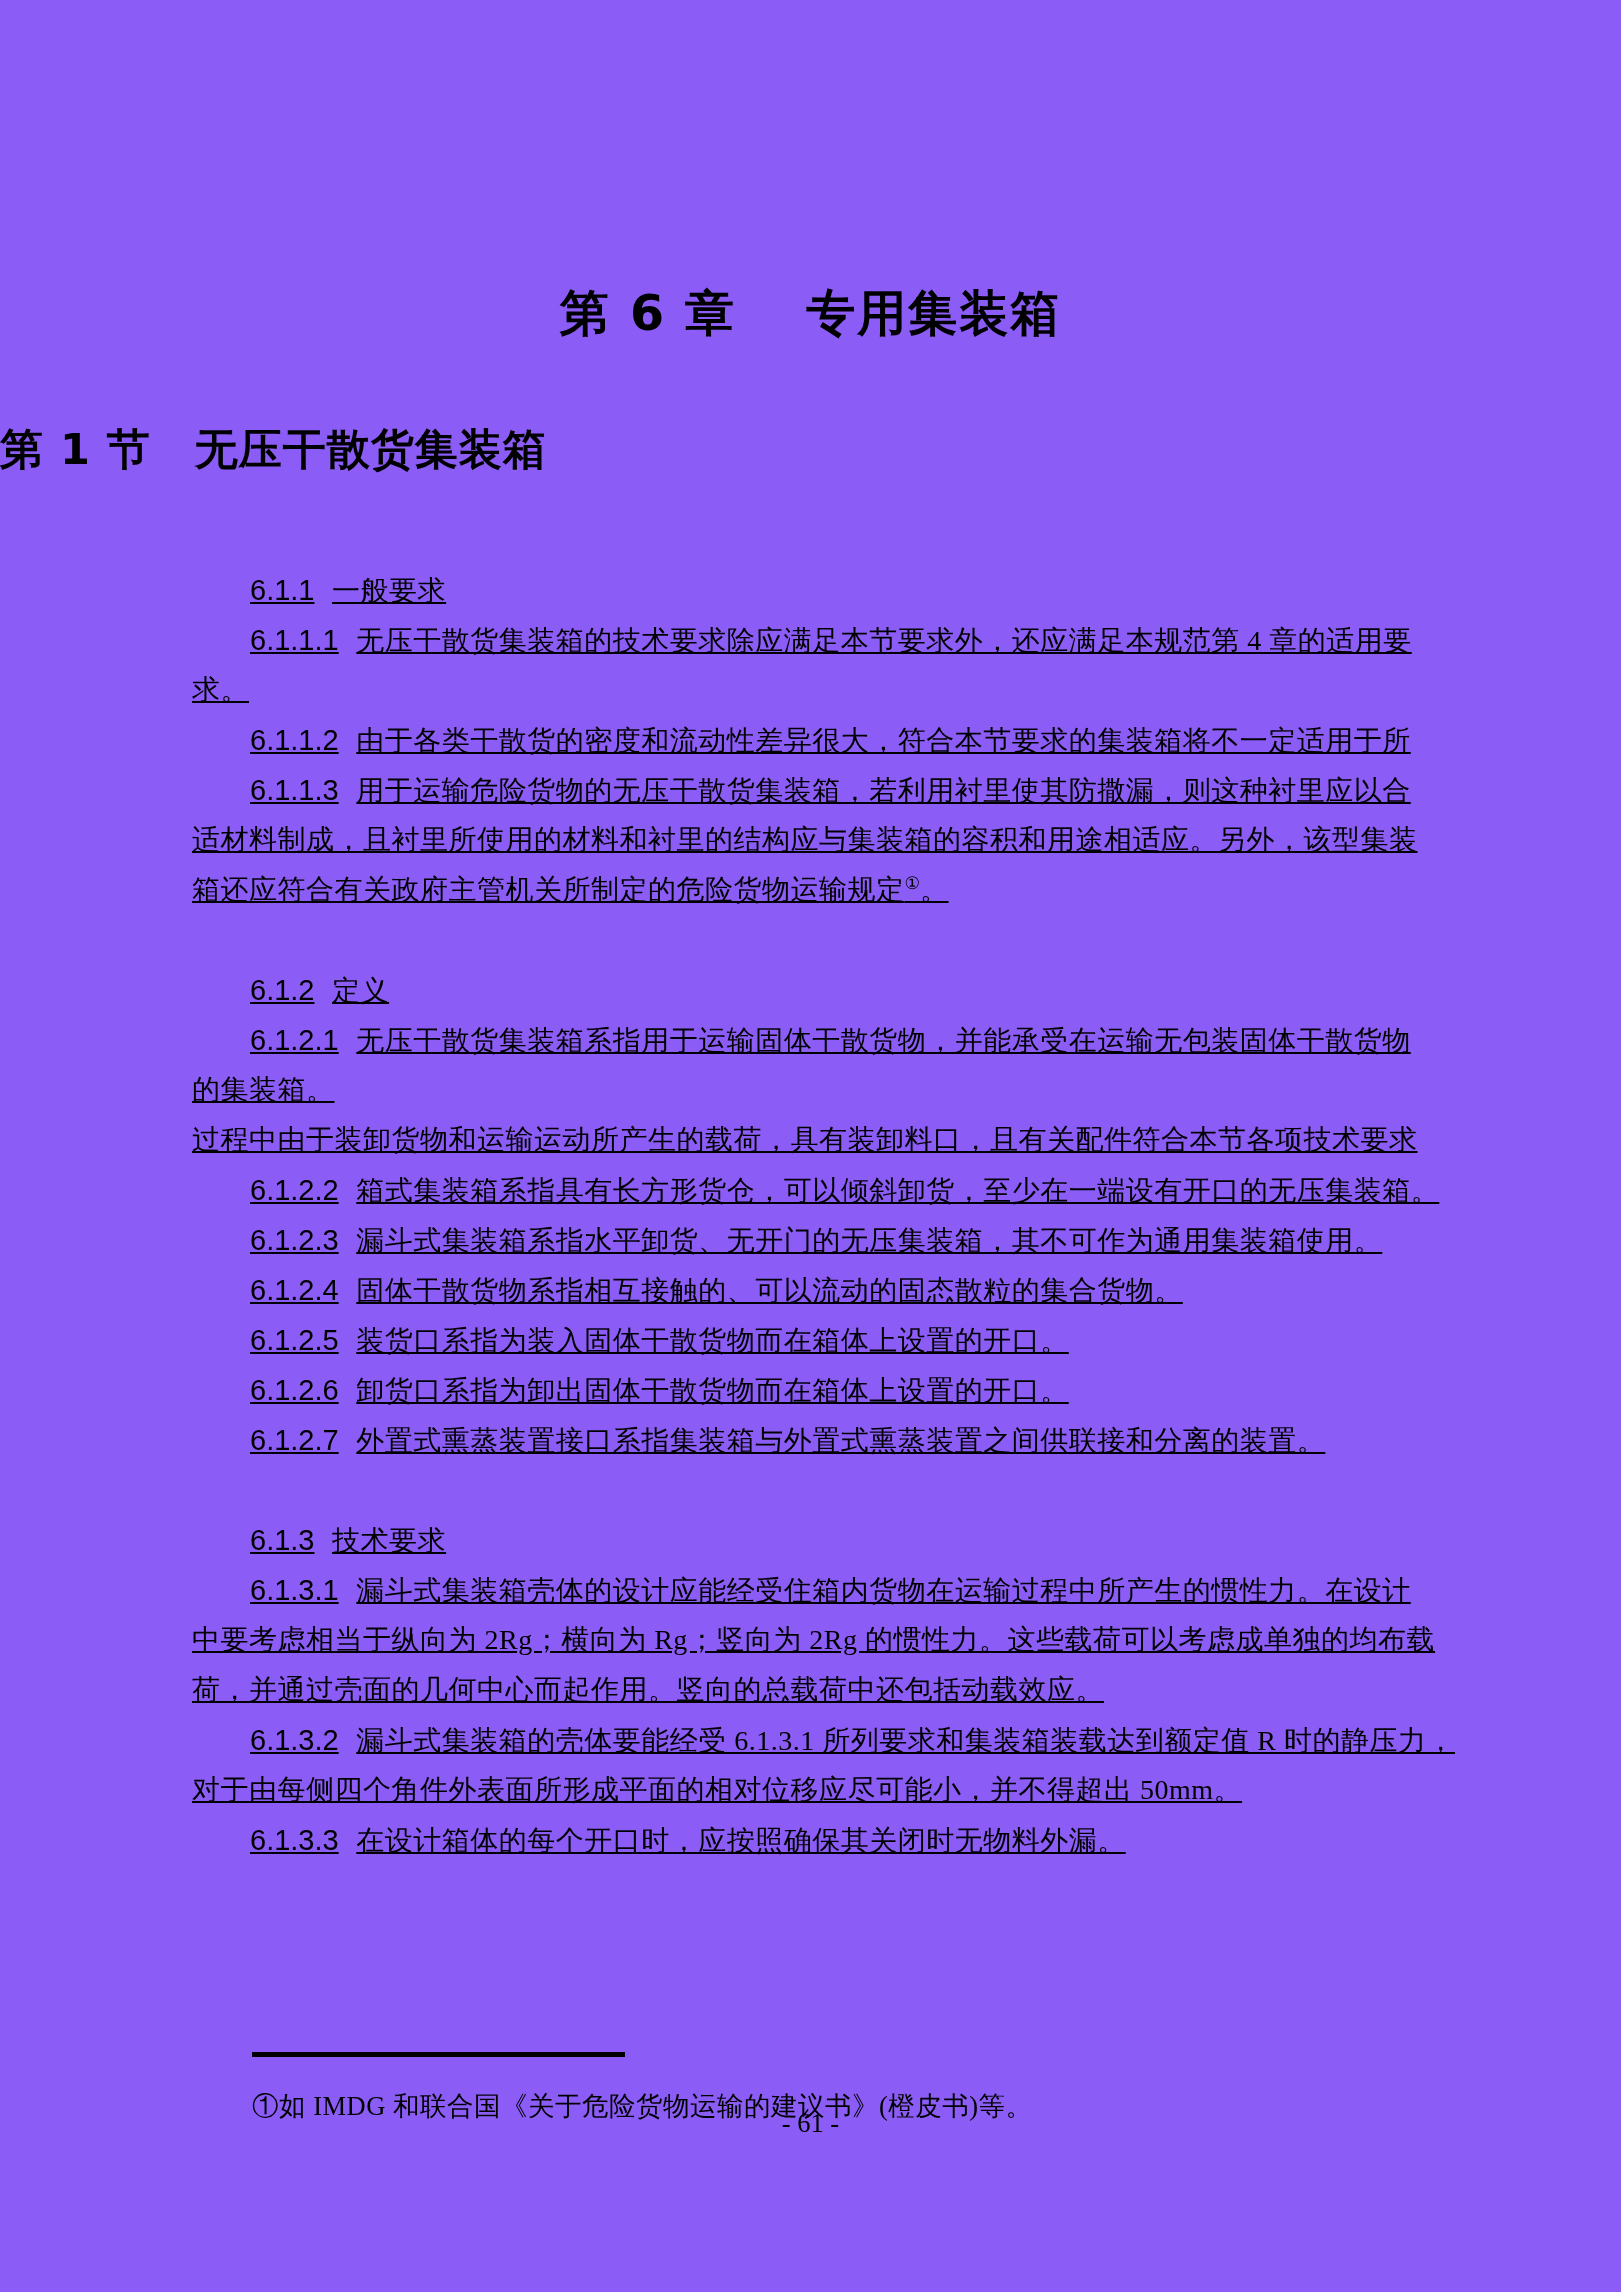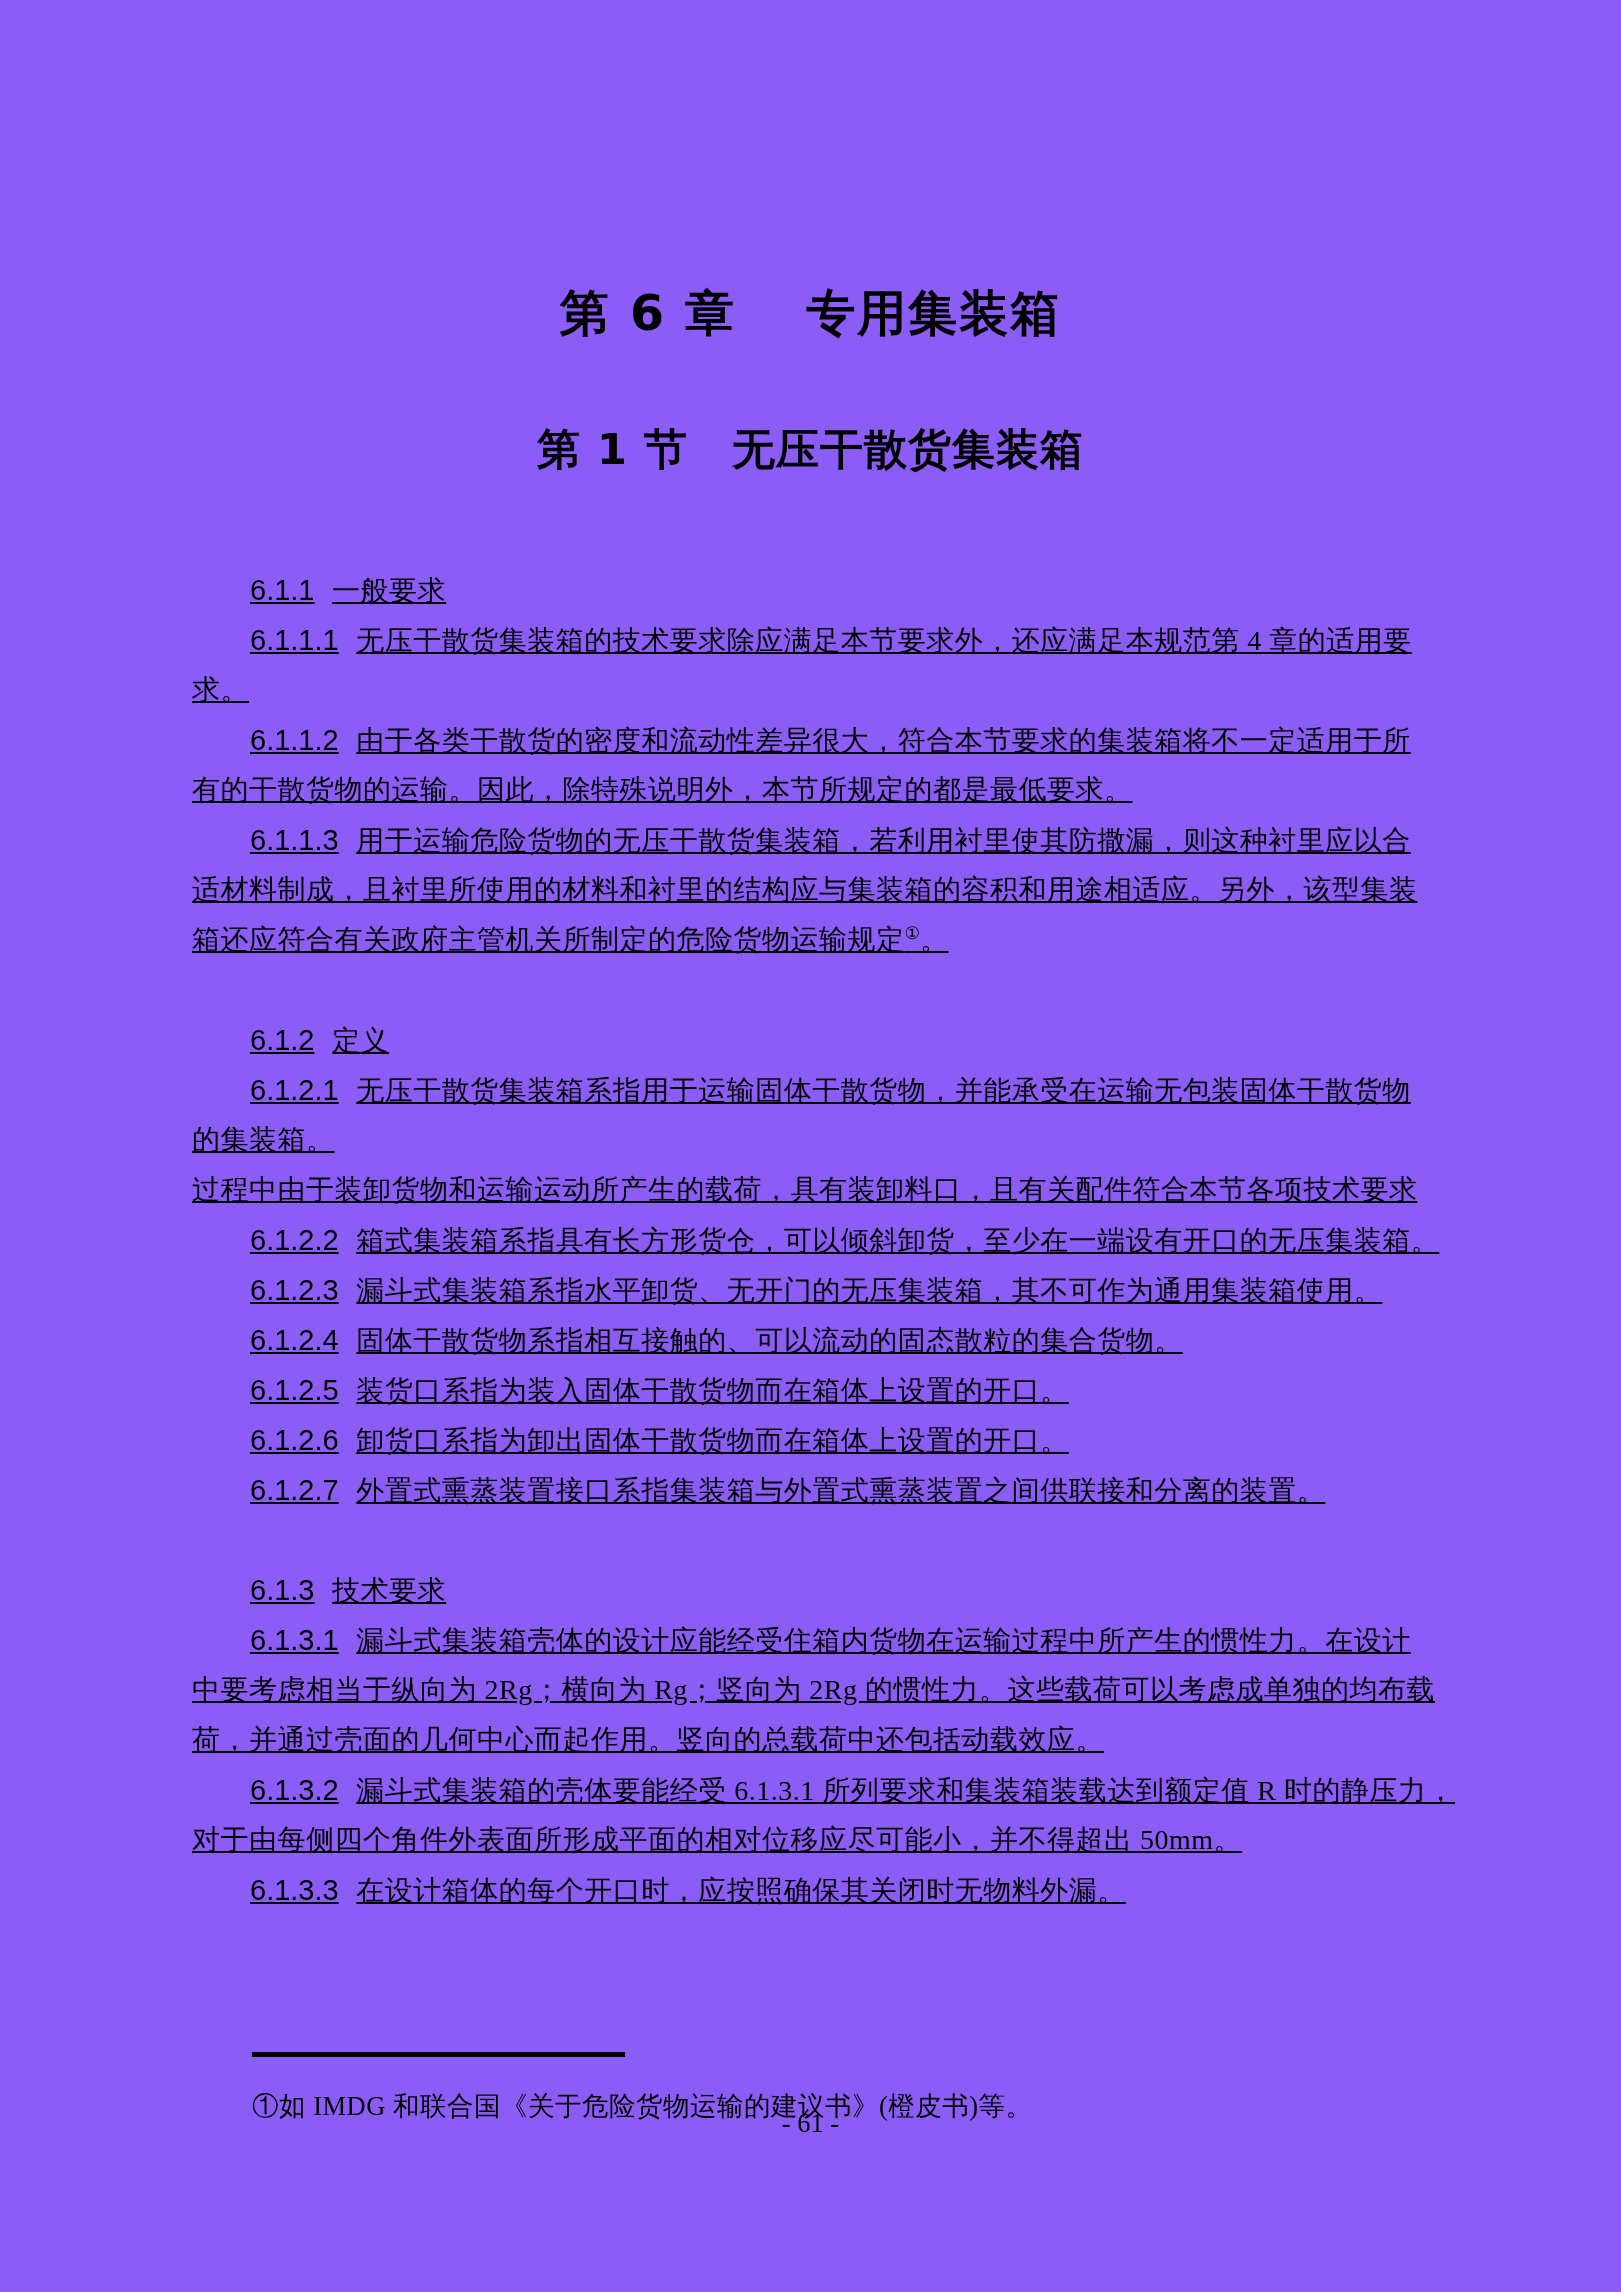--- a/index.html
+++ b/index.html
@@ -26,21 +26,20 @@
     font-size: 49px;
     line-height: 55px;
     letter-spacing: 2px;
     white-space: pre;
   }
   .section-title {
     position: absolute;
     top: 426px;
     left: 0;
     width: 100%;
-    text-align: center;
     font-family: "DejaVu Sans", "Liberation Sans", sans-serif;
     font-weight: bold;
     font-size: 43px;
     line-height: 47px;
     letter-spacing: 1px;
     white-space: pre;
   }
   .doc-body {
     position: absolute;
     left: 192px;
@@ -107,21 +106,20 @@
 
   <div class="chapter-title">第 6 章　 专用集装箱</div>
 
   <div class="section-title">第 1 节　无压干散货集装箱</div>
 
   <div class="doc-body" id="doc-body">
       <div class="line indent"><span class="num-label">6.1.1</span><span class="cn-text">一般要求</span></div>
       <div class="line indent"><span class="num-label">6.1.1.1</span><span class="cn-text">无压干散货集装箱的技术要求除应满足本节要求外，还应满足本规范第 4 章的适用要</span></div>
       <div class="line"><span class="cn-text">求。</span></div>
       <div class="line indent"><span class="num-label">6.1.1.2</span><span class="cn-text">由于各类干散货的密度和流动性差异很大，符合本节要求的集装箱将不一定适用于所</span></div>
-      <div class="line"><span class="cn-text">有的干散货物的运输。因此，除特殊说明外，本节所规定的都是最低要求。</span></div>
       <div class="line indent"><span class="num-label">6.1.1.3</span><span class="cn-text">用于运输危险货物的无压干散货集装箱，若利用衬里使其防撒漏，则这种衬里应以合</span></div>
       <div class="line"><span class="cn-text">适材料制成，且衬里所使用的材料和衬里的结构应与集装箱的容积和用途相适应。另外，该型集装</span></div>
       <div class="line"><span class="cn-text">箱还应符合有关政府主管机关所制定的危险货物运输规定</span><sup>①</sup><span class="cn-text">。</span></div>
       <div class="line spacer"></div>
       <div class="line indent"><span class="num-label">6.1.2</span><span class="cn-text">定义</span></div>
       <div class="line indent"><span class="num-label">6.1.2.1</span><span class="cn-text">无压干散货集装箱系指用于运输固体干散货物，并能承受在运输无包装固体干散货物</span></div>
       <div class="line"><span class="cn-text">的集装箱。</span></div>
       <div class="line"><span class="cn-text">过程中由于装卸货物和运输运动所产生的载荷，具有装卸料口，且有关配件符合本节各项技术要求</span></div>
       <div class="line indent"><span class="num-label">6.1.2.2</span><span class="cn-text">箱式集装箱系指具有长方形货仓，可以倾斜卸货，至少在一端设有开口的无压集装箱。</span></div>
       <div class="line indent"><span class="num-label">6.1.2.3</span><span class="cn-text">漏斗式集装箱系指水平卸货、无开门的无压集装箱，其不可作为通用集装箱使用。</span></div>

